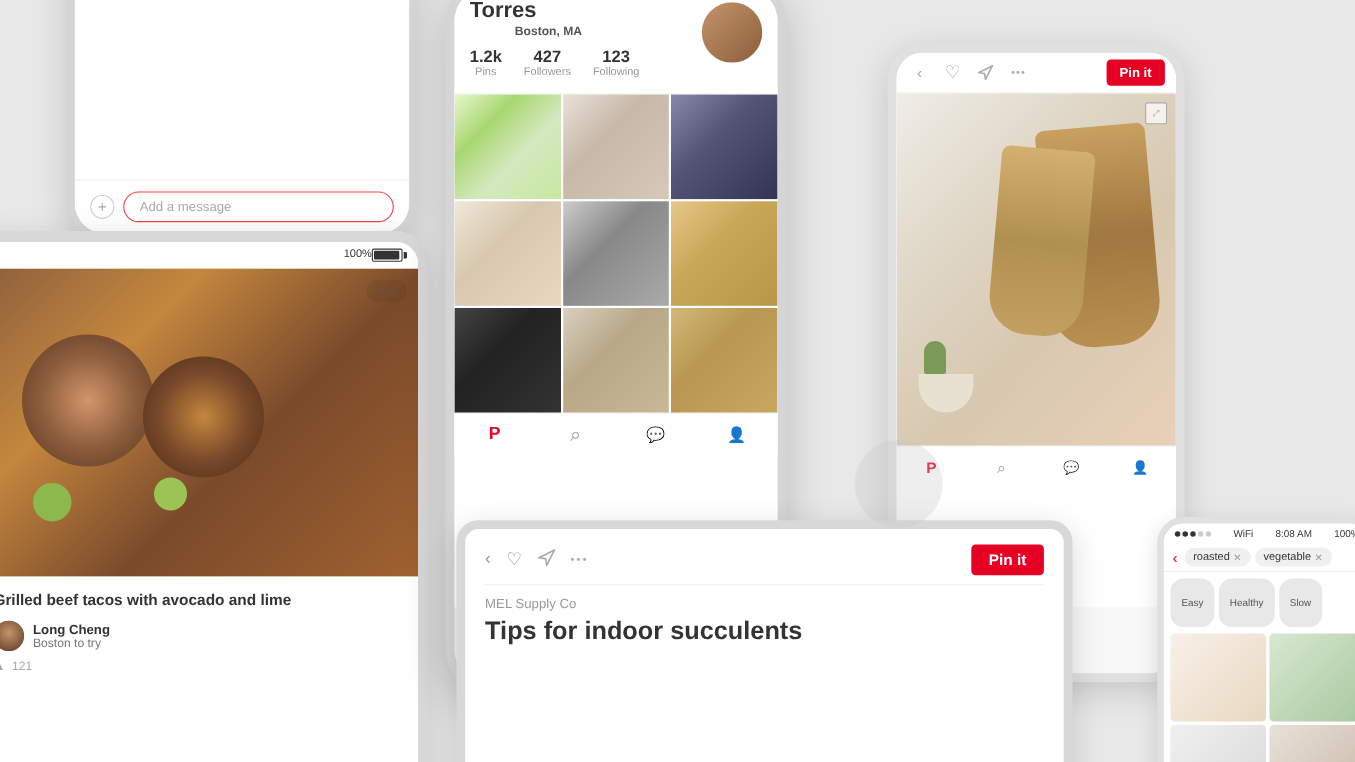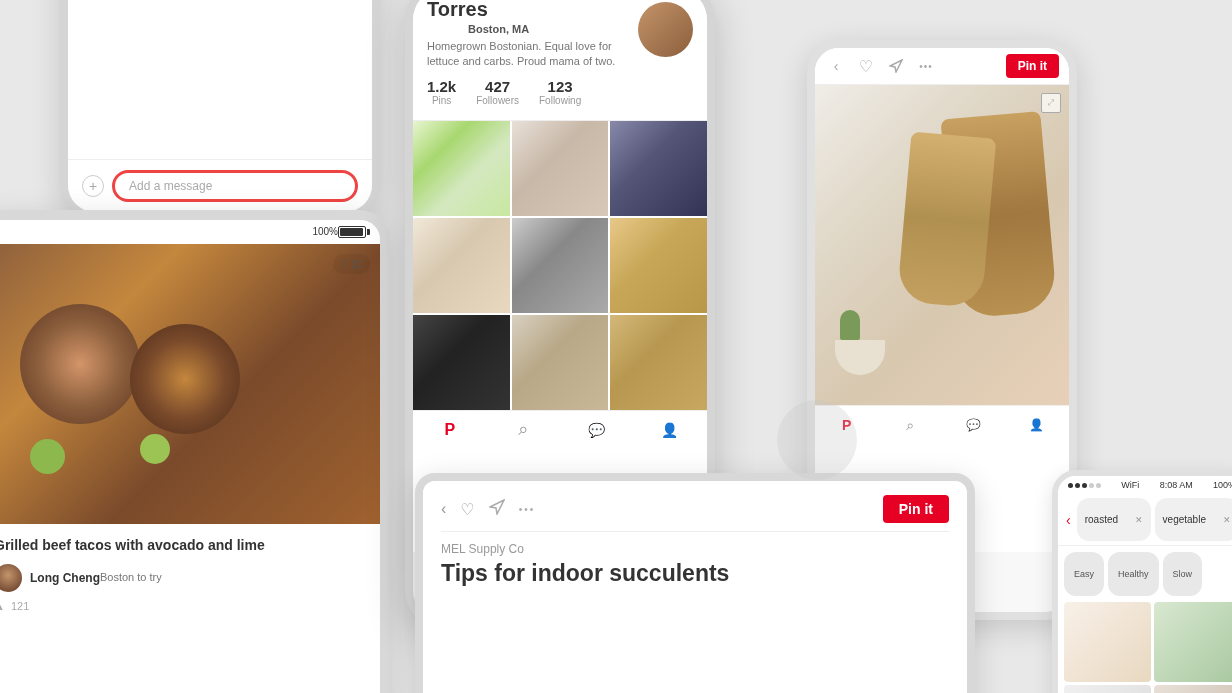--- a/index.html
+++ b/index.html
@@ -149,21 +149,21 @@
       overflow: hidden;
       flex-shrink: 0;
     }
     .user-avatar .avatar-face {
       width: 100%;
       height: 100%;
       background: radial-gradient(circle at 50% 40%, #c4956a 0%, #7a5038 70%);
     }
     .user-info-text {
       display: flex;
-      flex-direction: row;
+      flex-direction: column;
     }
     .user-name {
       font-size: 12px;
       font-weight: 600;
       color: #333;
     }
     .board-name {
       font-size: 11px;
       color: #777;
     }
@@ -523,26 +523,26 @@
       font-size: 14px;
     }
     .ifr-search-area {
       flex: 1;
       display: flex;
       gap: 4px;
     }
     .search-tag {
       background: #f0f0f0;
       border-radius: 12px;
-      padding: 16px 8px;
+      padding: 3px 8px;
       font-size: 10px;
       color: #333;
       display: flex;
       align-items: center;
-      gap: 17px;
+      gap: 3px;
     }
     .tag-x {
       color: #999;
       font-size: 9px;
     }
     .ifr-results {
       padding: 6px;
     }
     .ifr-filter-row {
       display: flex;
@@ -604,21 +604,21 @@
       border-radius: 50%;
       border: 1.5px solid #ccc;
       display: flex;
       align-items: center;
       justify-content: center;
       color: #aaa;
       font-size: 14px;
     }
     .msg-input-field {
       flex: 1;
-      border: 3px solid #ef4444;
+      border: 1px solid #ef4444;
       border-radius: 20px;
       padding: 6px 14px;
       font-size: 12px;
       color: #aaa;
       background: #fff;
     }
 
     
     .deco-circle {
       position: absolute;
@@ -681,21 +681,20 @@
       </div>
     </div>
   </div>
 </div>
 
 <div class="iphone-center">
   <div class="iphone-center-content">
     <div class="profile-header" style="position:relative; padding-right:70px;">
       <div class="profile-name">Torres</div>
       <div class="profile-location">Boston, MA</div>
-      <div class="profile-bio">Homegrown Bostonian. Equal love for lettuce and carbs. Proud mama of two.</div>
       <div class="profile-stats">
         <div class="stat-item">
           <div class="stat-value">1.2k</div>
           <div class="stat-label">Pins</div>
         </div>
         <div class="stat-item">
           <div class="stat-value">427</div>
           <div class="stat-label">Followers</div>
         </div>
         <div class="stat-item">

